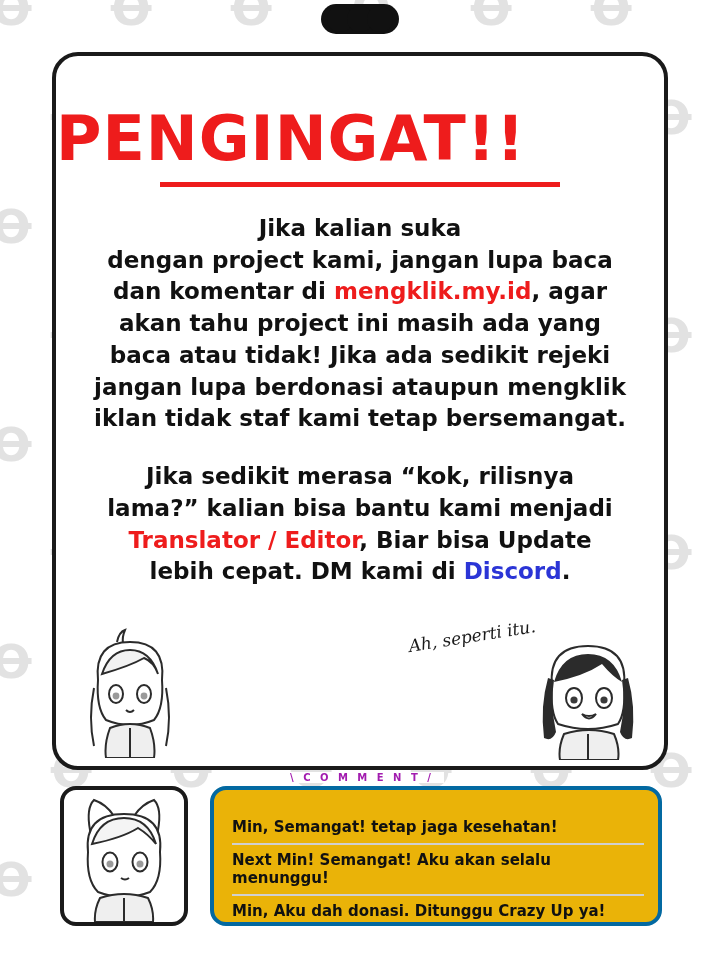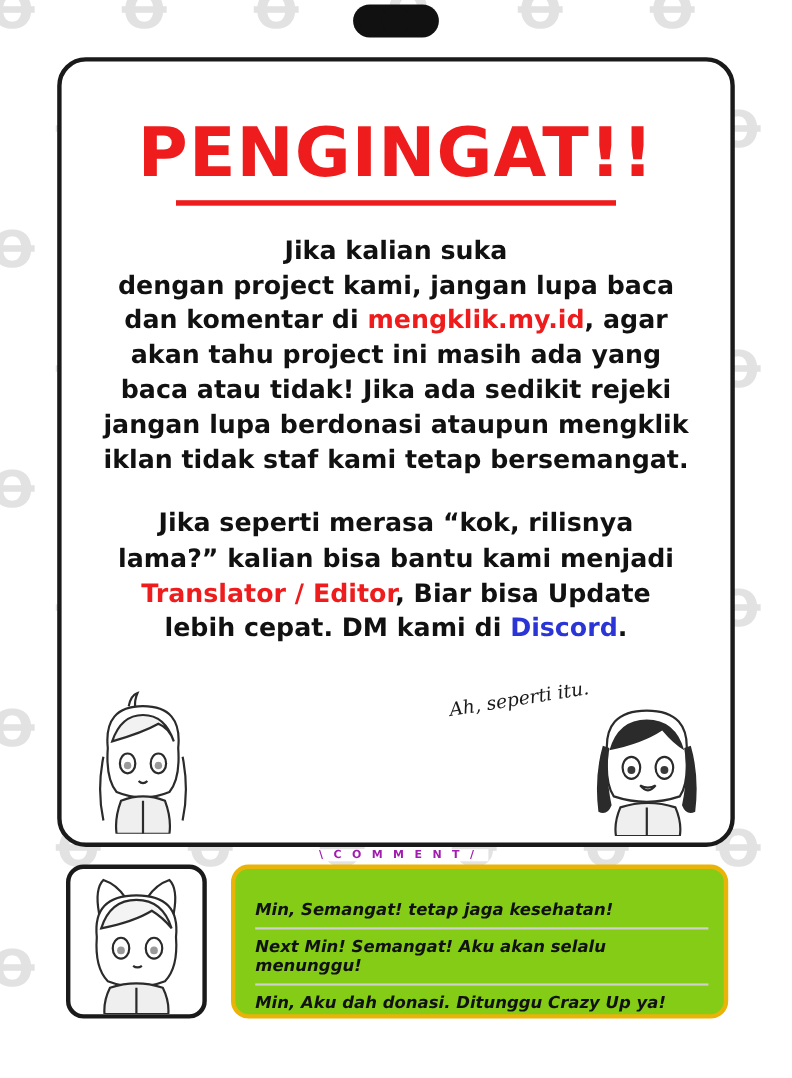--- a/index.html
+++ b/index.html
@@ -65,21 +65,21 @@
   #top-tab .notch {
     position: absolute;
     width: 26px;
     height: 26px;
     border-radius: 50%;
     background: #111;
   }
 
   
   #headline {
-    text-align: center;
+    text-align: left;
     margin-top: 52px;
     color: #ee1c1c;
     font-size: 62px;
     font-weight: bold;
     letter-spacing: 1px;
     font-family: "DejaVu Sans", sans-serif;
     line-height: 1;
   }
   #headline-rule {
     width: 400px;
@@ -158,26 +158,25 @@
     background: #ffffff;
     box-sizing: border-box;
     overflow: hidden;
   }
   #comment-box {
     position: absolute;
     left: 158px;
     top: 4px;
     width: 452px;
     height: 140px;
-    border: 4px solid #eab308;
+    border: 4px solid #0369a1;
     border-radius: 16px;
-    background: #84cc16;
+    background: #eab308;
     box-sizing: border-box;
     padding: 22px 14px 8px 18px;
-    font-style: italic;
   }
   #comment-title {
     position: absolute;
     left: 228px;
     top: -10px;
     background: #ffffff;
     padding: 0 10px;
     font-size: 10px;
     font-weight: bold;
     letter-spacing: 3px;
@@ -267,21 +266,21 @@
       <div>
         <span>dan komentar di </span><span class="hl-site">mengklik.my.id</span><span>, agar</span>
       </div>
       <div>akan tahu project ini masih ada yang</div>
       <div>baca atau tidak! Jika ada sedikit rejeki</div>
       <div>jangan lupa berdonasi ataupun mengklik</div>
       <div>iklan tidak staf kami tetap bersemangat.</div>
     </div>
 
     <div class="p2">
-      <div>Jika seperti merasa “kok, rilisnya</div>
+      <div>Jika sedikit merasa “kok, rilisnya</div>
       <div>lama?” kalian bisa bantu kami menjadi</div>
       <div>
         <span class="hl-role">Translator / Editor</span><span>, Biar bisa Update</span>
       </div>
       <div>
         <span>lebih cepat. DM kami di </span><span class="hl-discord">Discord</span><span>.</span>
       </div>
     </div>
   </div>
 

